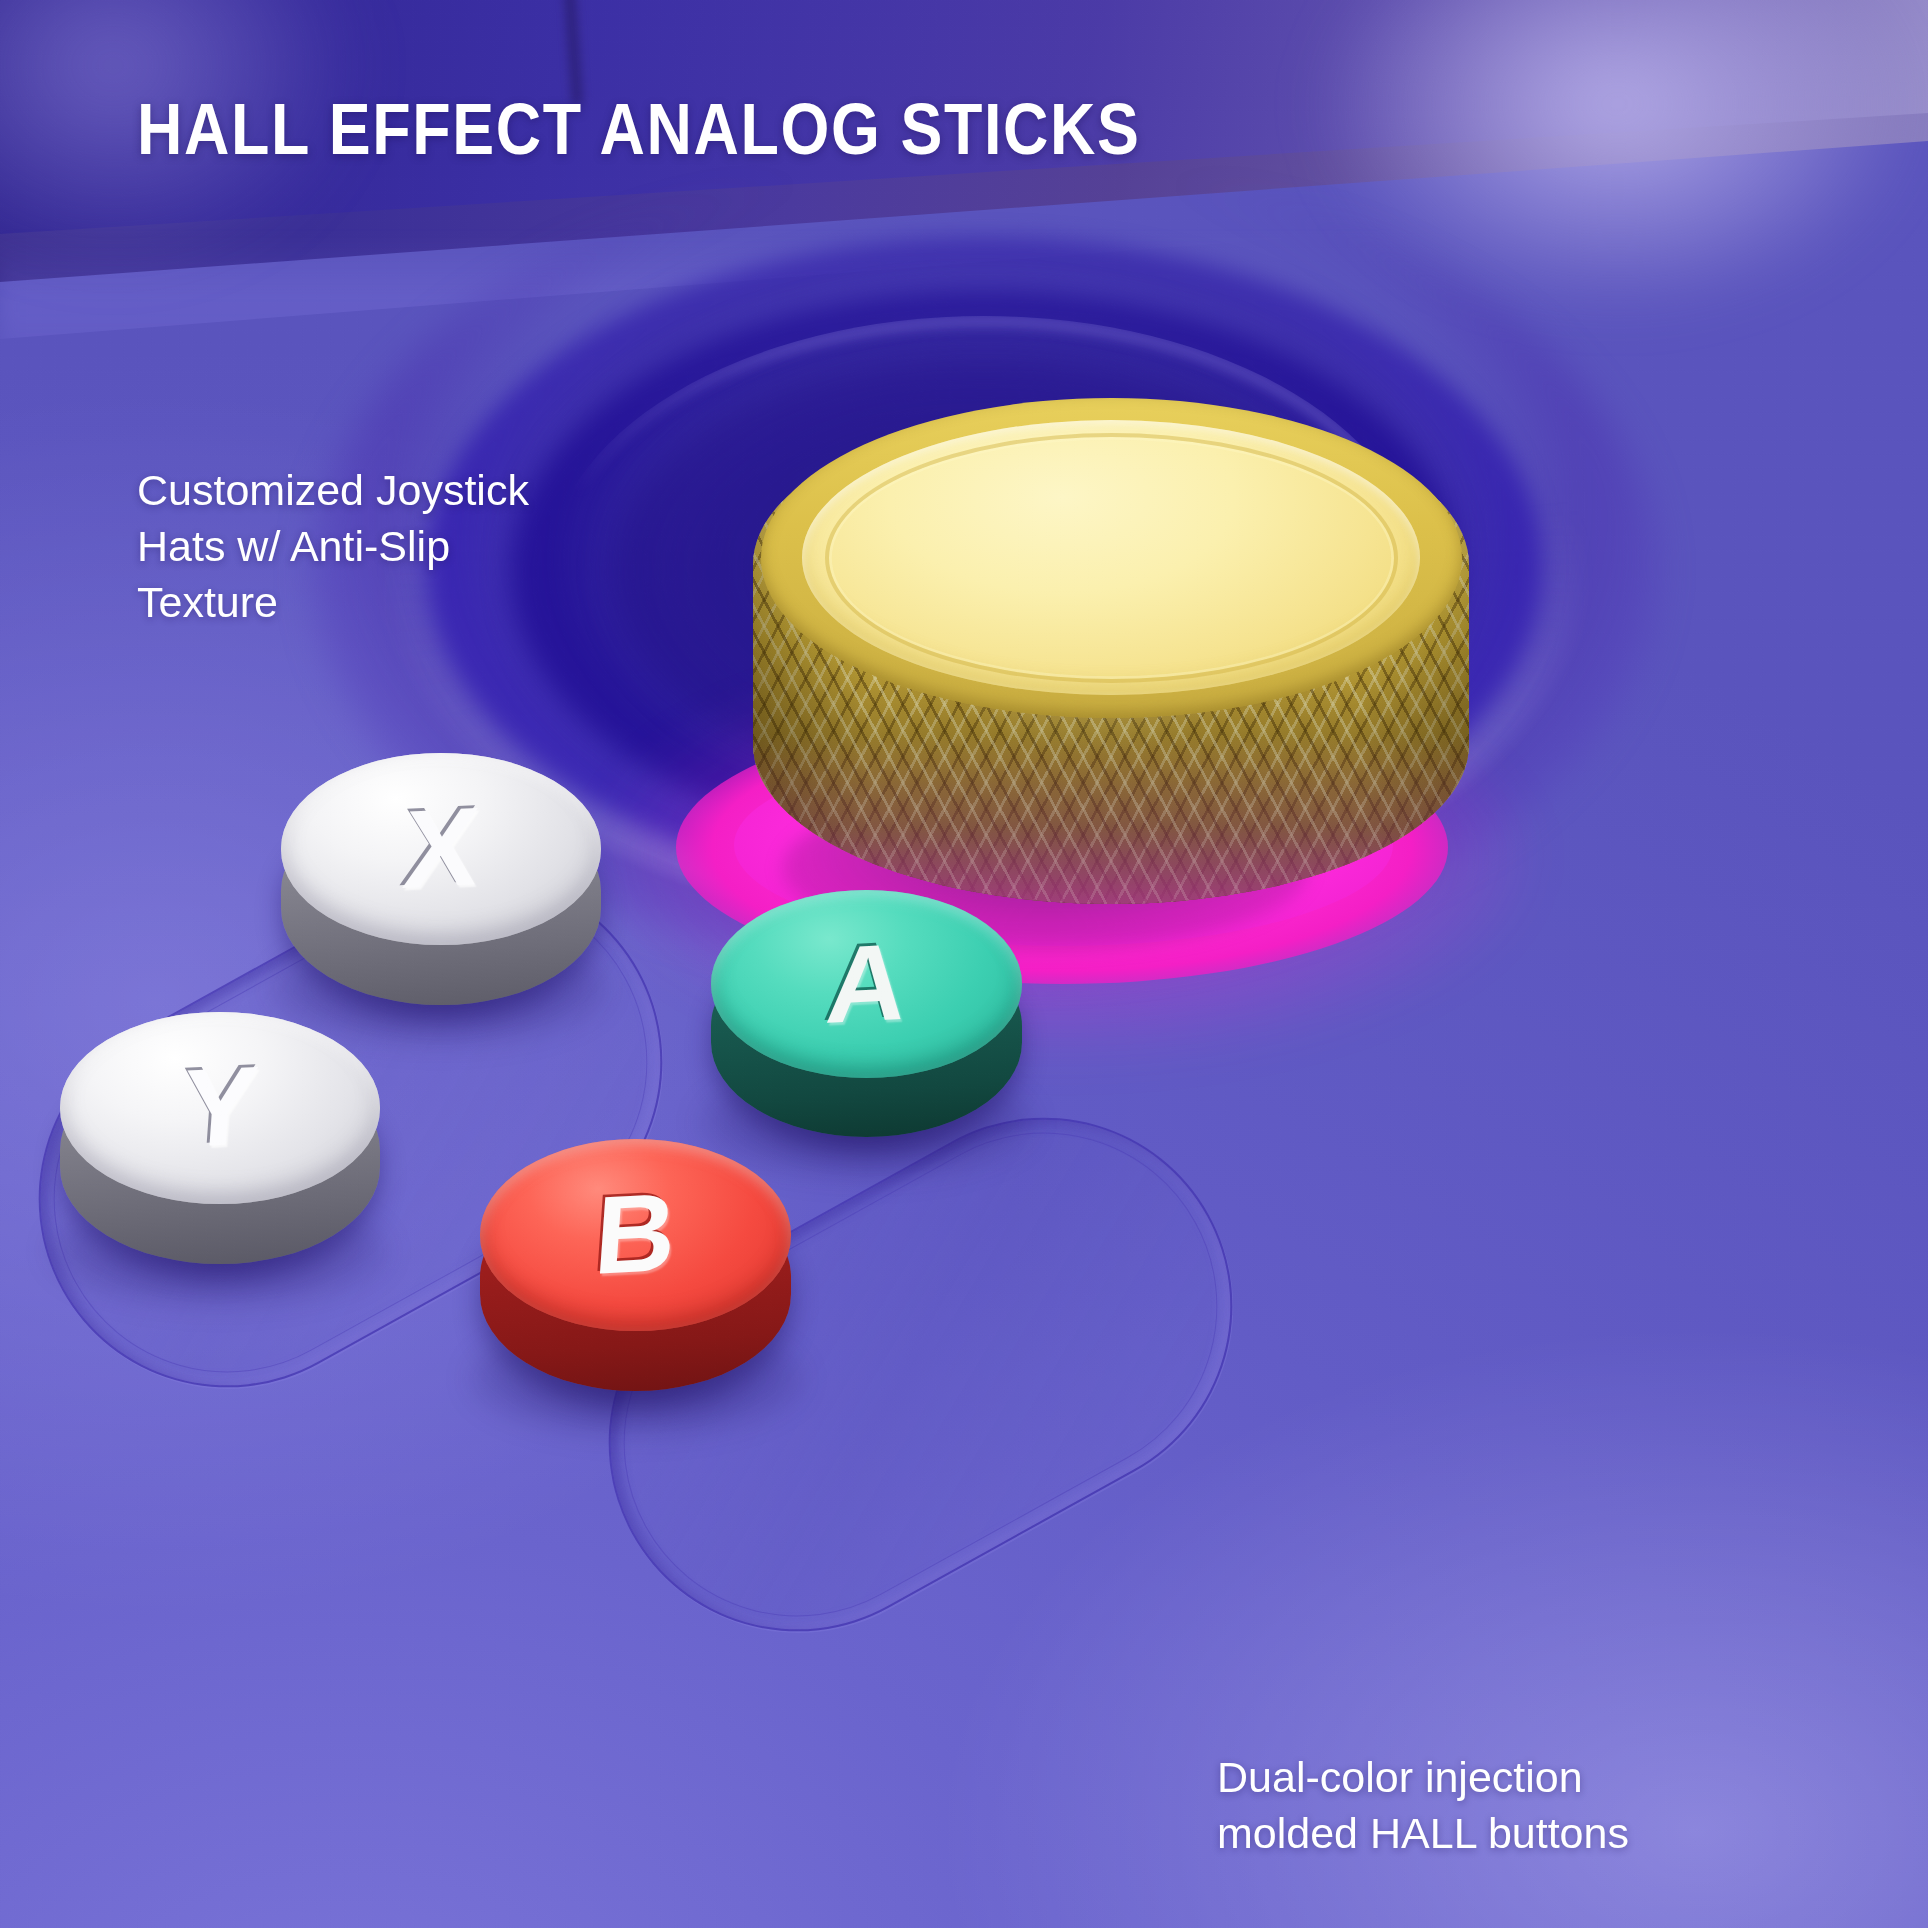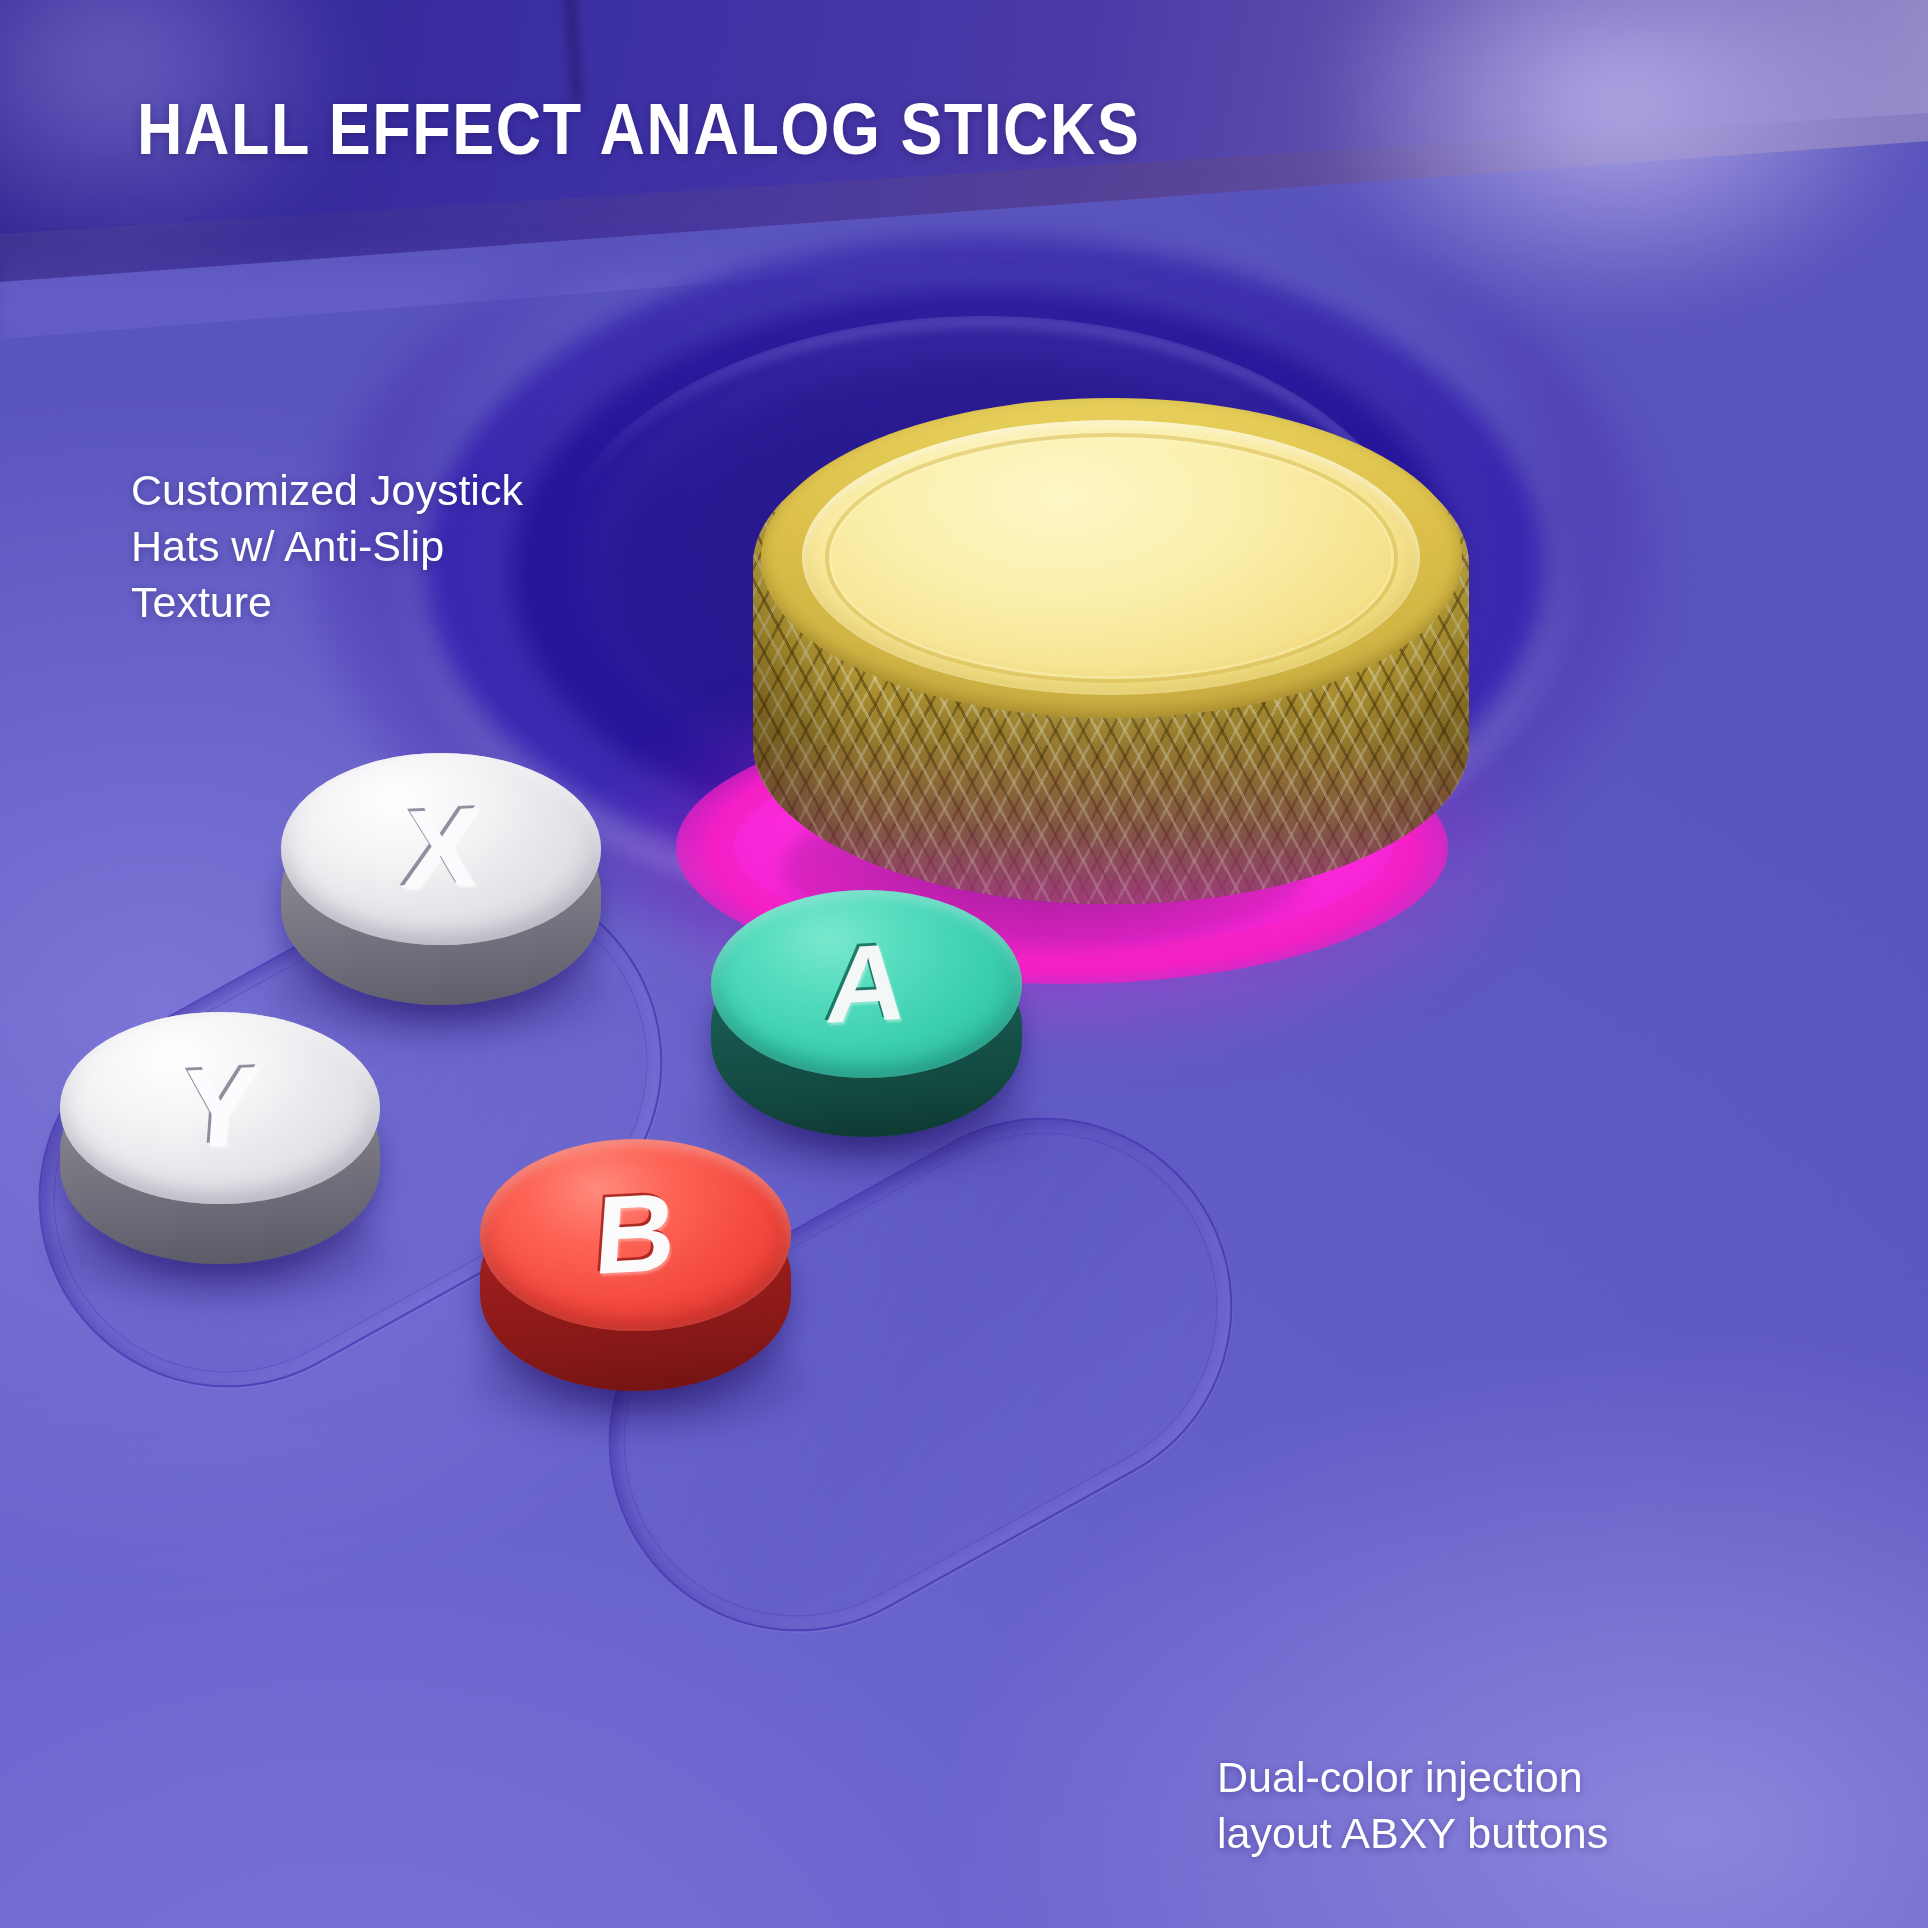--- a/index.html
+++ b/index.html
@@ -287,21 +287,21 @@
     transform:scaleX(.86);transform-origin:left center;
     white-space:nowrap;
     text-shadow:0 1.9px 9.4px rgba(20,10,70,.35);
   }
   .callout{
     position:absolute;color:#ffffff;
     font-size:43px;line-height:1.30;font-weight:400;
     text-shadow:0 1.9px 7.5px rgba(30,18,90,.38);
     white-space:pre-line;
   }
-  .callout-joystick{left:131px;top:463px;}
+  .callout-joystick{left:137px;top:463px;}
   .callout-layout{left:1217px;top:1582px;}
   .callout-molded{left:1217px;top:1750px;}
 
   .grain{
     position:absolute;inset:0;pointer-events:none;opacity:.16;
     background-image:
       repeating-conic-gradient(rgba(255,255,255,.05) 0% 25%, rgba(0,0,0,.05) 0% 50%);
     background-size:2.8px 2.8px;
     mix-blend-mode:overlay;
   }
@@ -383,17 +383,17 @@
     <div class="cap">
       <div class="glyph">B</div>
     </div>
   </div>
 
   <div class="title">HALL EFFECT ANALOG STICKS</div>
   <div class="callout callout-joystick">Customized Joystick
 Hats w/ Anti-Slip
 Texture</div>
   <div class="callout callout-molded">Dual-color injection
-layout ABXY buttons</div>
+molded HALL buttons</div>
 
   <div class="grain"></div>
 </div>
 
 
 </body></html>

